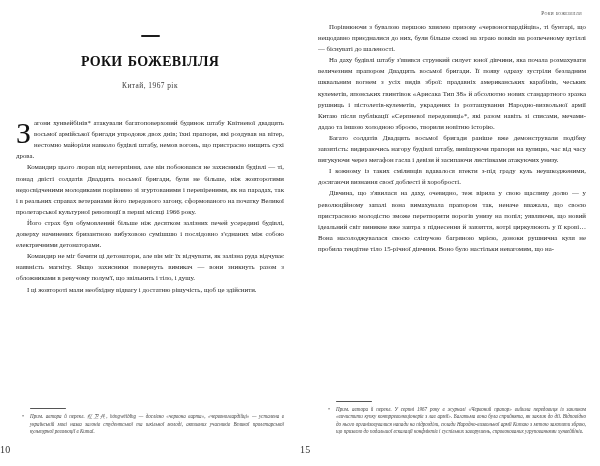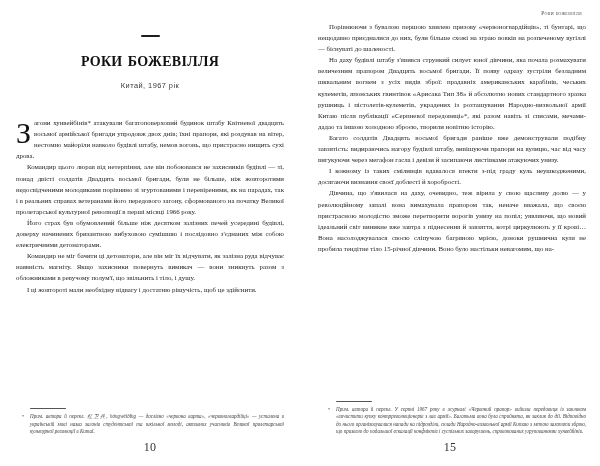--- a/index.html
+++ b/index.html
@@ -59,21 +59,21 @@
     letter-spacing: 0.3px;
     font-variant: small-caps;
     text-transform: lowercase;
     color: #111111;
     line-height: 1;
     margin: 0;
   }
   .chapter-title::first-letter { font-size: 1em; }
   .chapter-sub {
     margin-top: 12px;
-    font-family: Liberation Sans, sans-serif;
+    font-family: Liberation Serif, serif;
     font-size: 7.4px;
     letter-spacing: 0.45px;
     color: #3a3a3a;
   }
 
   
   .body-col {
     font-size: 6.85px;
     line-height: 11.1px;
     text-align: justify;
@@ -128,22 +128,21 @@
     font-style: normal;
     font-size: 5px;
   }
   .footnote-text { flex: 1 1 auto; }
 
   
   .folio {
     position: absolute;
     left: 0; right: 0;
     bottom: 11px;
-    text-align: center;
-    font-size: 12px;
+    font-size: 10px;
     color: #333333;
     letter-spacing: 0.3px;
   }
   .folio-right { }
 
   
   .gutter {
     position: absolute;
     left: 299px; top: 0;
     width: 1px; height: 466px;

